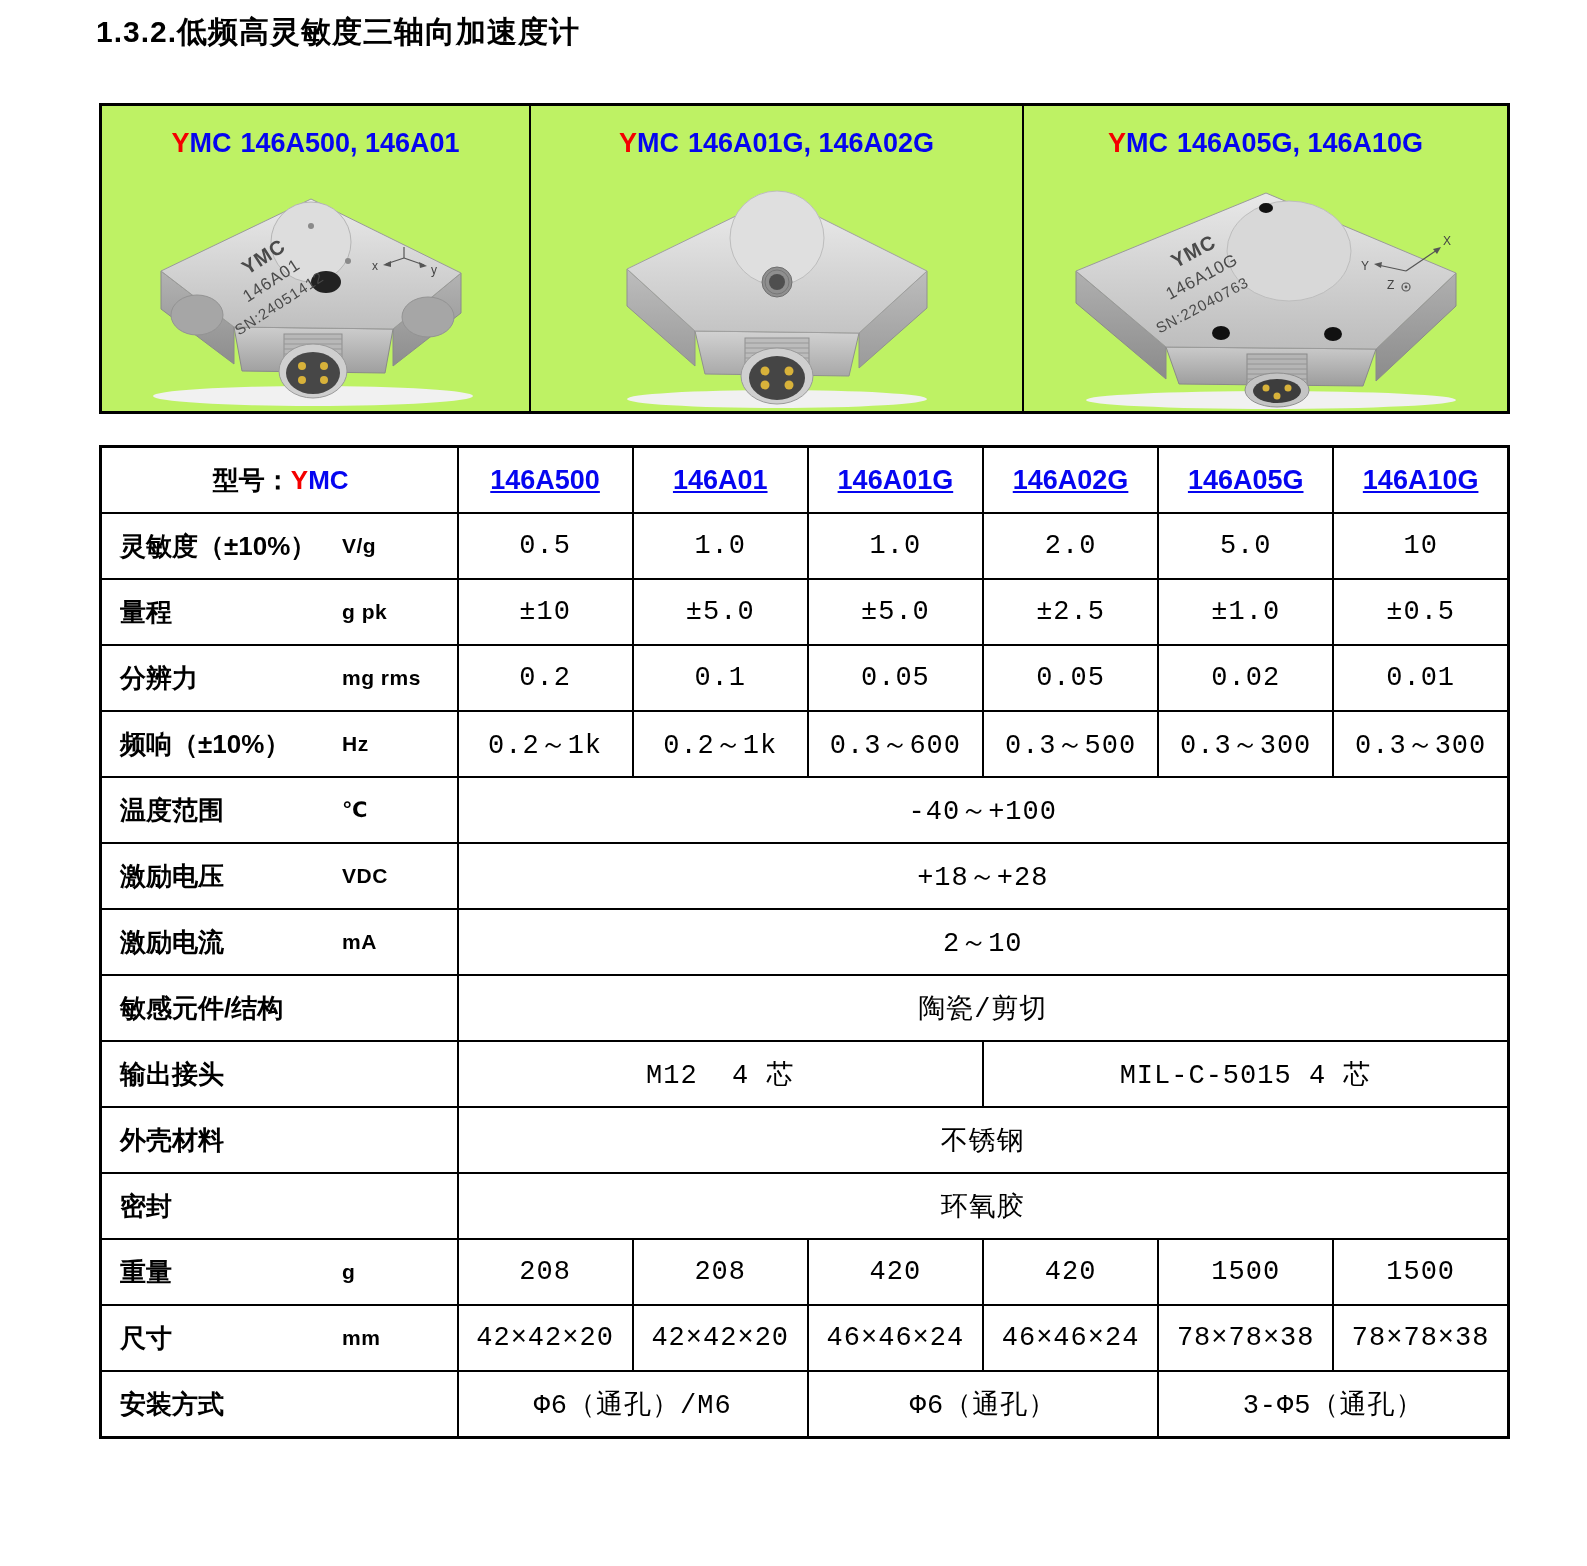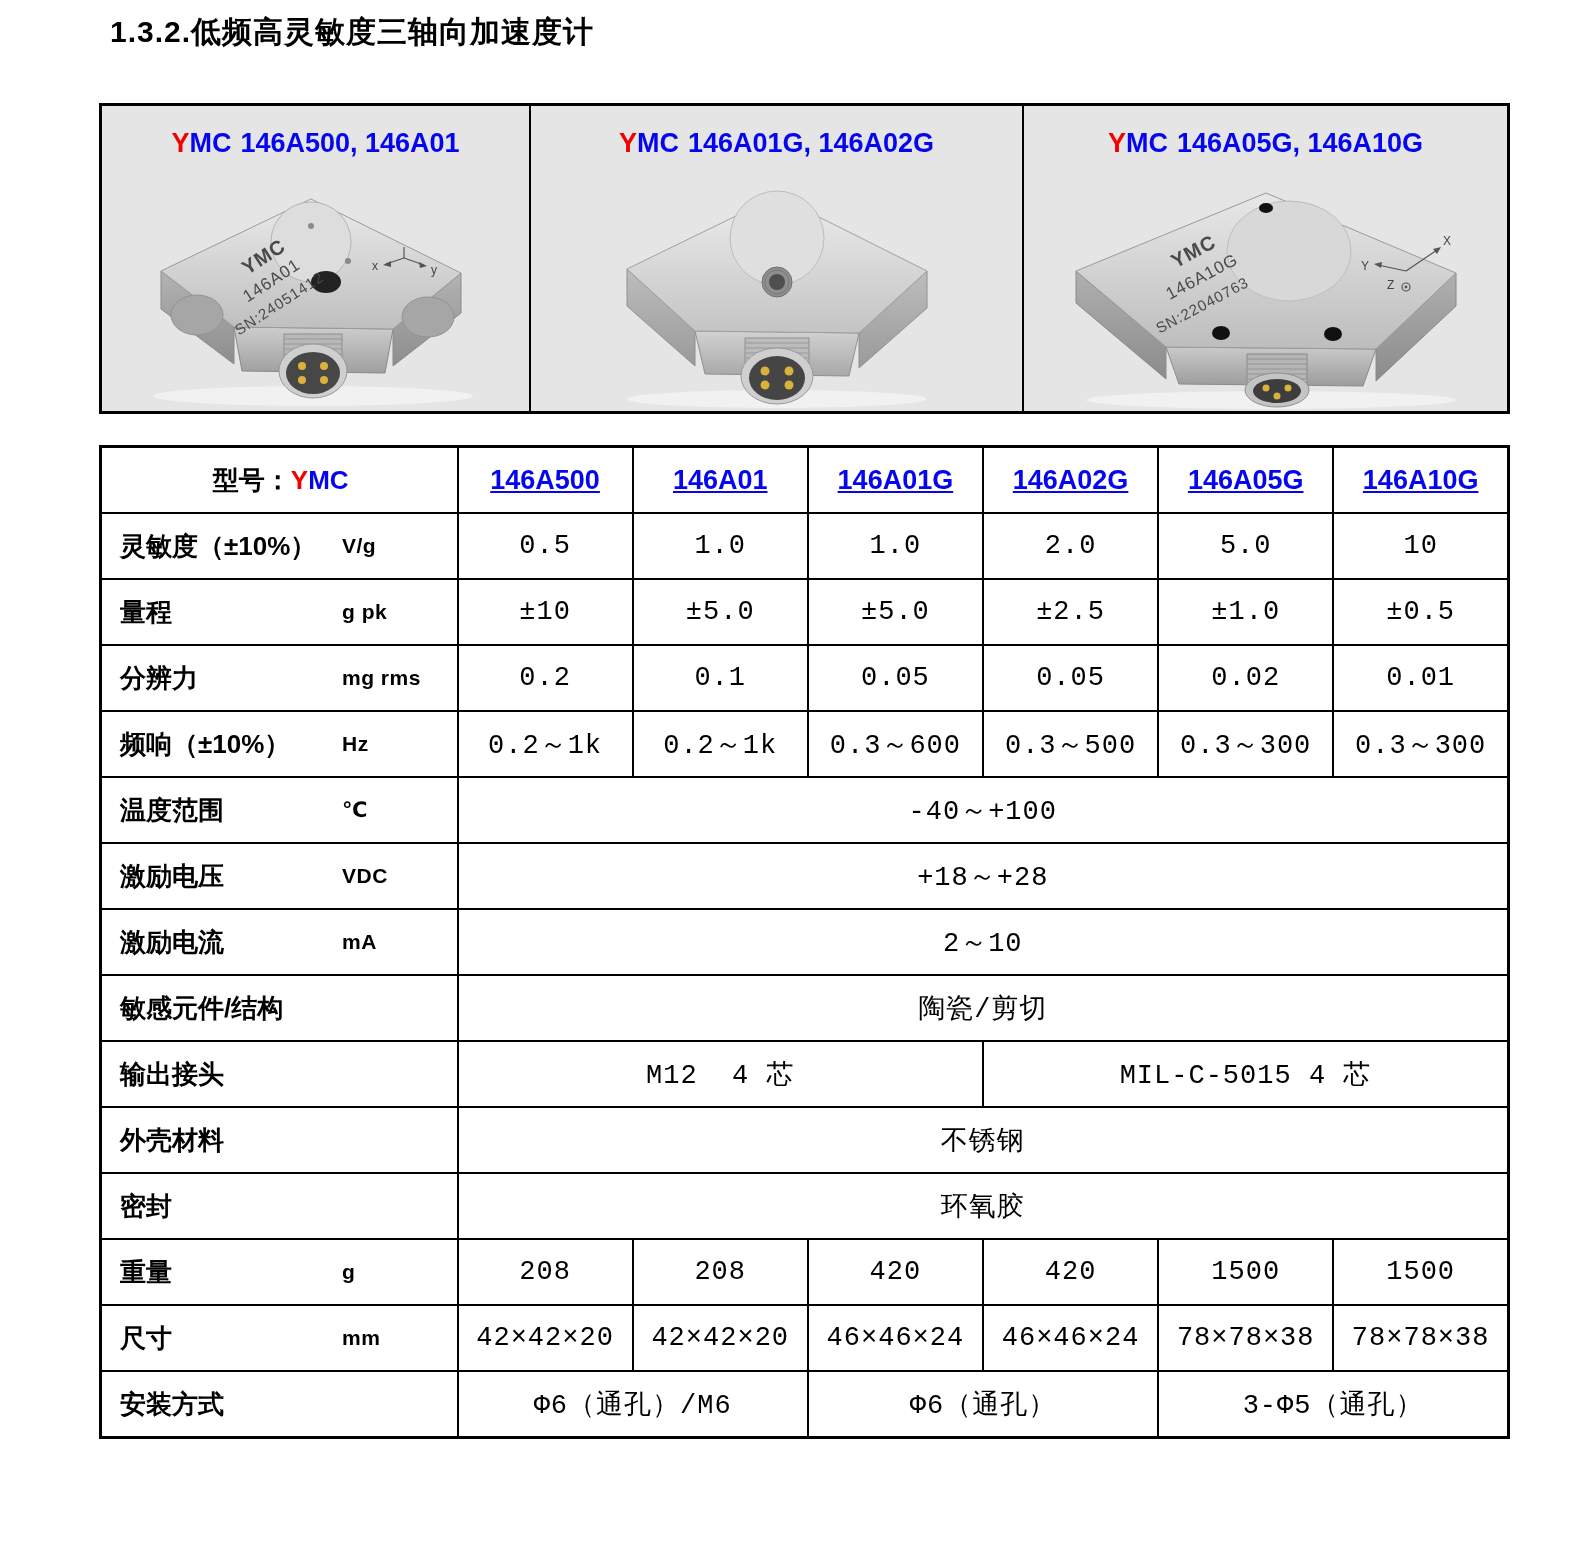--- a/index.html
+++ b/index.html
@@ -1,27 +1,27 @@
 <!DOCTYPE html>
 <html><head>
 <meta charset="utf-8">
 <style>
   html,body{margin:0;padding:0;}
   body{
     width:1587px;height:1566px;background:#ffffff;position:relative;
     font-family:"Liberation Sans","DejaVu Sans",sans-serif;color:#000;
   }
   .heading{
-    position:absolute;left:110px;top:12px;margin:0;
+    position:absolute;left:96px;top:12px;margin:0;
     font-size:30px;font-weight:bold;letter-spacing:1px;
   }
   
   .gallery{
     position:absolute;left:99px;top:103px;width:1405px;height:305px;
-    border:3px solid #000;display:flex;background:#e5e5e5;
+    border:3px solid #000;display:flex;background:#bef264;
   }
   .gcell{position:relative;display:flex;flex-direction:column;align-items:center;}
   .gcell-1{width:427px;border-right:2px solid #000;}
   .gcell-2{width:491px;border-right:2px solid #000;}
   .gcell-3{flex:1;}
   .caption{margin-top:22px;font-size:27px;font-weight:bold;white-space:nowrap;}
   .cap-y{color:#f40000;}
   .cap-mc{color:#0505f0;}
   .cap-models{color:#0505f0;margin-left:9px;font-weight:bold;}
   .photo-wrap{flex:1;display:flex;align-items:flex-end;justify-content:center;overflow:hidden;}

